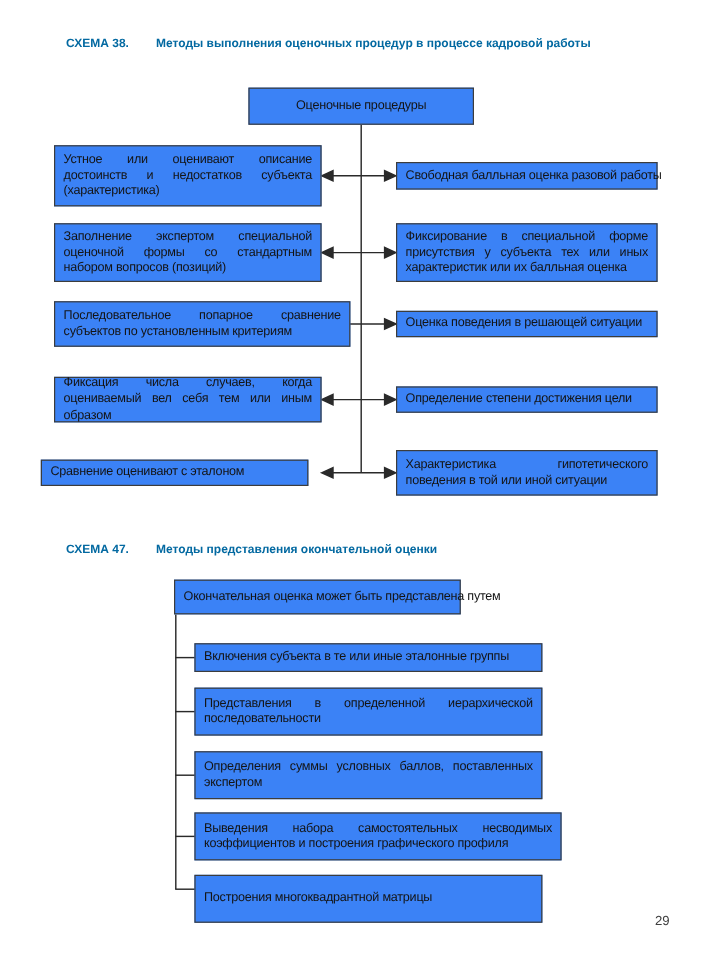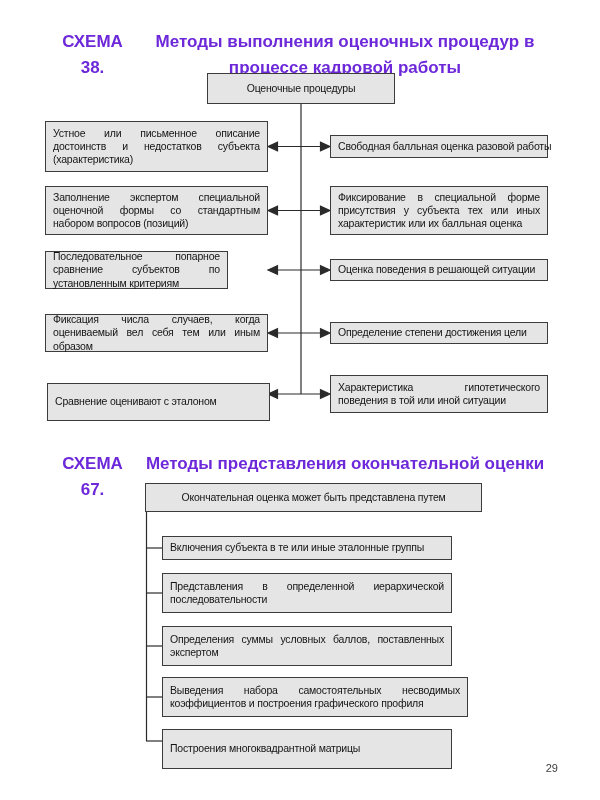--- a/index.html
+++ b/index.html
@@ -14,38 +14,37 @@
     background: #ffffff;
     font-family: "Liberation Sans", sans-serif;
     color: #141414;
     overflow: hidden;
   }
   
   .schema-title {
     position: absolute;
     display: flex;
     font-weight: bold;
-    font-size: 17px;
+    font-size: 10px;
     line-height: 1.5;
-    color: #6d28d9;
-    text-align: center;
+    color: #0369a1;
   }
   .schema-title .label {
     width: 75px;
     flex-shrink: 0;
   }
   .schema-title .text {
     width: 430px;
   }
   
   .bx {
     position: absolute;
     box-sizing: border-box;
     border: 1px solid #3c3c3c;
-    background: #e5e5e5;
+    background: #3b82f6;
     display: flex;
     align-items: center;
     font-size: 10.5px;
     letter-spacing: -0.2px;
     line-height: 1.25;
     color: #141414;
     padding: 3px 7px;
   }
   .bx > span {
     width: 100%;
@@ -75,31 +74,31 @@
     width: 40px;
     text-align: right;
     font-size: 11px;
     color: #404040;
   }
 
   
   .s38-root { left: 207px; top: 73px;  width: 188px; height: 31px; }
   .s38-l0   { left: 45px;  top: 121px; width: 223px; height: 51px; }
   .s38-l1   { left: 45px;  top: 186px; width: 223px; height: 49px; }
-  .s38-l2   { left: 45px;  top: 251px; width: 183px; height: 38px; }
+  .s38-l2   { left: 45px;  top: 251px; width: 247px; height: 38px; }
   .s38-l3   { left: 45px;  top: 314px; width: 223px; height: 38px; }
-  .s38-l4   { left: 47px;  top: 383px; width: 223px; height: 38px; }
+  .s38-l4   { left: 34px;  top: 383px; width: 223px; height: 22px; }
   .s38-r0   { left: 330px; top: 135px; width: 218px; height: 23px; }
   .s38-r1   { left: 330px; top: 186px; width: 218px; height: 49px; justify-content: flex-end; }
   .s38-r2   { left: 330px; top: 259px; width: 218px; height: 22px; }
   .s38-r3   { left: 330px; top: 322px; width: 218px; height: 22px; }
   .s38-r4   { left: 330px; top: 375px; width: 218px; height: 38px; }
 
   
-  .s39-root { left: 145px; top: 483px; width: 337px; height: 29px; }
+  .s39-root { left: 145px; top: 483px; width: 239px; height: 29px; }
   .s39-i0   { left: 162px; top: 536px; width: 290px; height: 24px; }
   .s39-i1   { left: 162px; top: 573px; width: 290px; height: 40px; }
   .s39-i2   { left: 162px; top: 626px; width: 290px; height: 40px; }
   .s39-i3   { left: 162px; top: 677px; width: 306px; height: 40px; }
   .s39-i4   { left: 162px; top: 729px; width: 290px; height: 40px; }
 </style>
 </head>
 <body>
 
 <div class="page">
@@ -141,21 +140,21 @@
   <div class="schema-title" style="left:55px; top:29px;">
     <div class="label">СХЕМА 38.</div>
     <div class="text">Методы выполнения оценочных процедур в процессе кадровой работы</div>
   </div>
 
   <div class="bx center nowrap s38-root">
     <span>Оценочные процедуры</span>
   </div>
 
   <div class="bx s38-l0">
-    <span>Устное или письменное описание достоинств и недостатков субъекта (характеристика)</span>
+    <span>Устное или оценивают описание достоинств и недостатков субъекта (характеристика)</span>
   </div>
   <div class="bx s38-l1">
     <span>Заполнение экспертом специальной оценочной формы со стандартным набором вопросов (позиций)</span>
   </div>
   <div class="bx s38-l2">
     <span>Последовательное попарное сравнение субъектов по установленным критериям</span>
   </div>
   <div class="bx s38-l3">
     <span>Фиксация числа случаев, когда оцениваемый вел себя тем или иным образом</span>
   </div>
@@ -173,21 +172,21 @@
     <span>Оценка поведения в решающей ситуации</span>
   </div>
   <div class="bx nowrap s38-r3">
     <span>Определение степени достижения цели</span>
   </div>
   <div class="bx s38-r4">
     <span>Характеристика гипотетического поведения в той или иной ситуации</span>
   </div>
 
   <div class="schema-title" style="left:55px; top:451px;">
-    <div class="label">СХЕМА 67.</div>
+    <div class="label">СХЕМА 47.</div>
     <div class="text">Методы представления окончательной оценки</div>
   </div>
 
   <div class="bx center nowrap s39-root">
     <span>Окончательная оценка может быть представлена путем</span>
   </div>
 
   <div class="bx nowrap s39-i0">
     <span>Включения субъекта в те или иные эталонные группы</span>
   </div>

